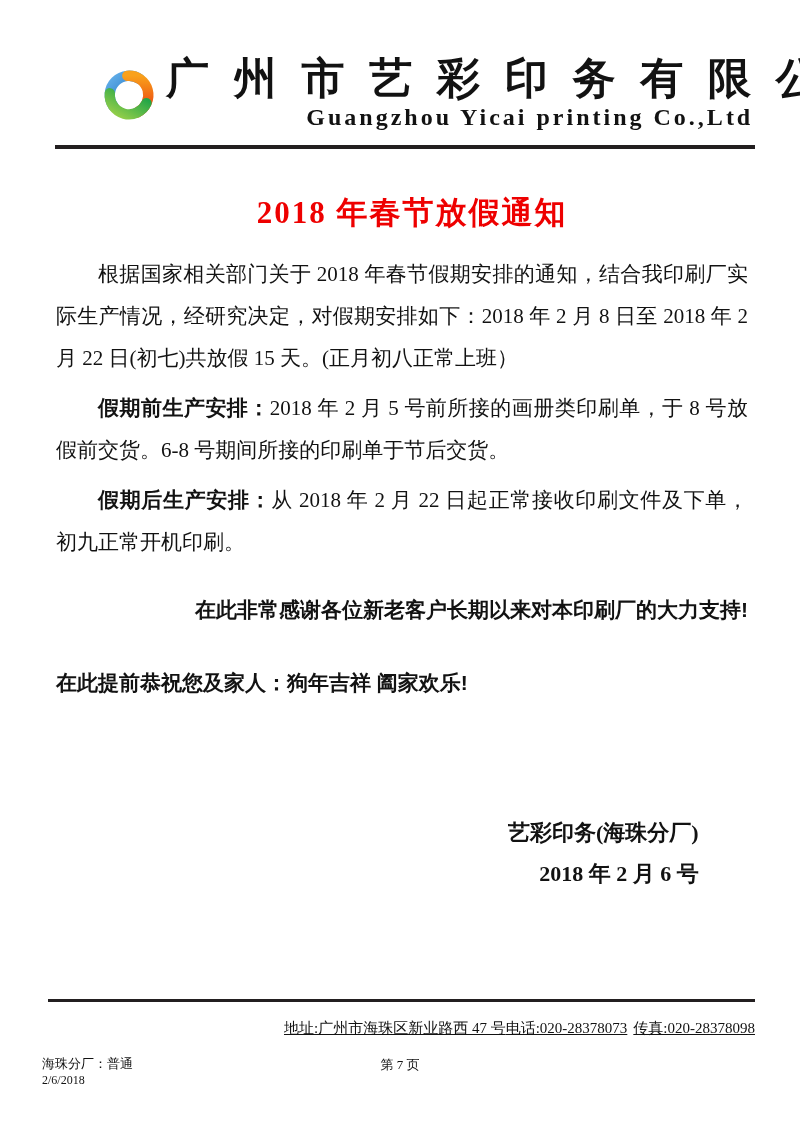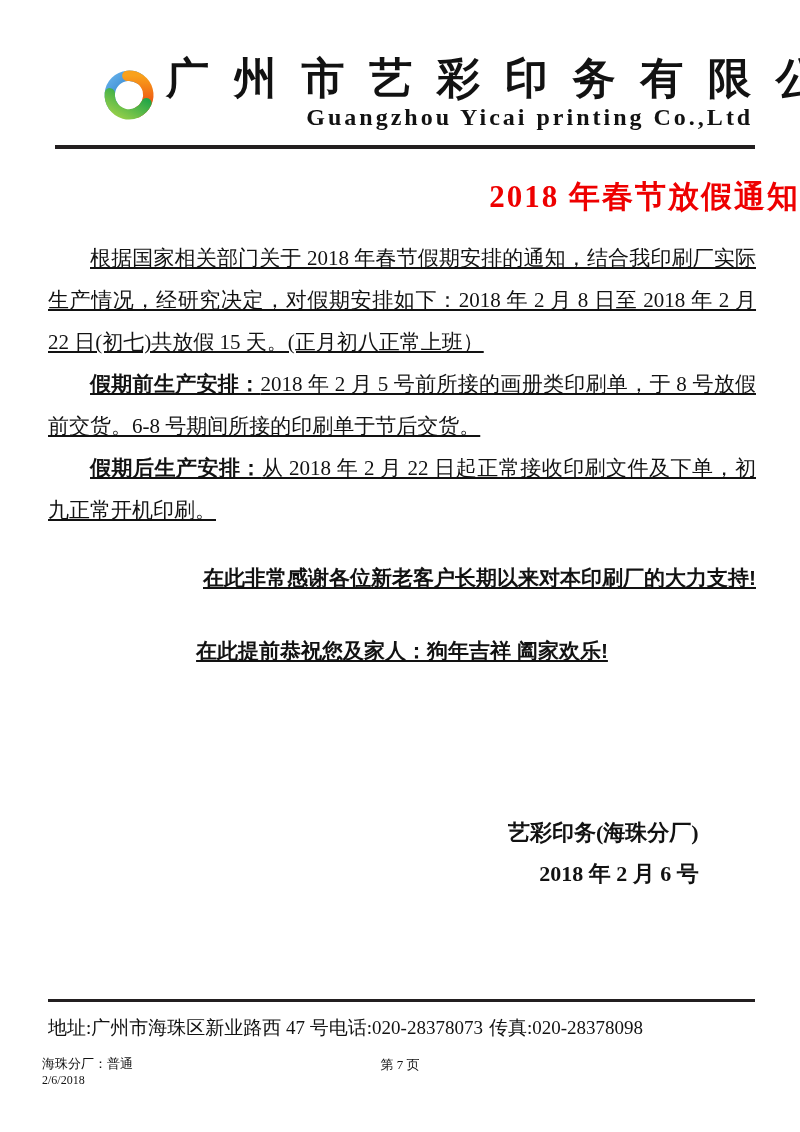--- a/index.html
+++ b/index.html
@@ -34,74 +34,75 @@
     margin-top:1px;
     white-space:nowrap;
   }
   .rule-top{
     height:4px;
     background:#231f20;
     margin:9px 45px 0 55px;
   }
   
   .doc-title{
-    margin-top:28px;
-    text-align:right;
+    margin-top:44px;
+    text-align:center;
     font-size:31px;
     font-weight:bold;
     letter-spacing:2px;
     line-height:40px;
     padding-left:24px;
   }
   
   .content{
     margin:20px 44px 0 48px;
     font-size:21px;
     line-height:42px;
     text-align:justify;
   }
-  .content p{margin:0;text-decoration:underline;}
+  .content p{margin:8px;}
   .indent{text-indent:2em;}
   .run-label{
     font-weight:bold;
     font-family:"Liberation Sans","DejaVu Sans",sans-serif;
   }
   .bold-line{
     font-weight:bold;
     font-family:"Liberation Sans","DejaVu Sans",sans-serif;
     text-align:left;
     font-size:21px;
     line-height:26px;
   }
   .thanks{margin-top:34px !important;text-align:right;}
-  .wish{margin-top:47px !important;text-align:center;}
+  .wish{margin-top:47px !important;}
   
   .signature{
     position:absolute;
     top:820px;left:508px;
     font-size:22px;
     font-weight:bold;
     line-height:26px;
     text-align:right;
   }
   .signature .sig-date{margin-top:15px;}
   
   .rule-bottom{
     position:absolute;
     top:999px;left:48px;right:45px;
     height:3px;background:#231f20;
   }
   .footer-row{
     position:absolute;
     top:1015px;left:48px;right:45px;
     display:flex;
-    justify-content:flex-start;
-    font-size:19px;
+    justify-content:flex-end;
+    font-size:15px;
     line-height:26px;
     white-space:nowrap;
+    text-decoration:underline;
   }
   .footer-contact .fax{margin-left:6px;}
   .meta-left{
     position:absolute;
     top:1055px;left:42px;
     font-size:13px;
     line-height:17px;
   }
   .meta-date{font-size:12px;}
   .meta-page{

